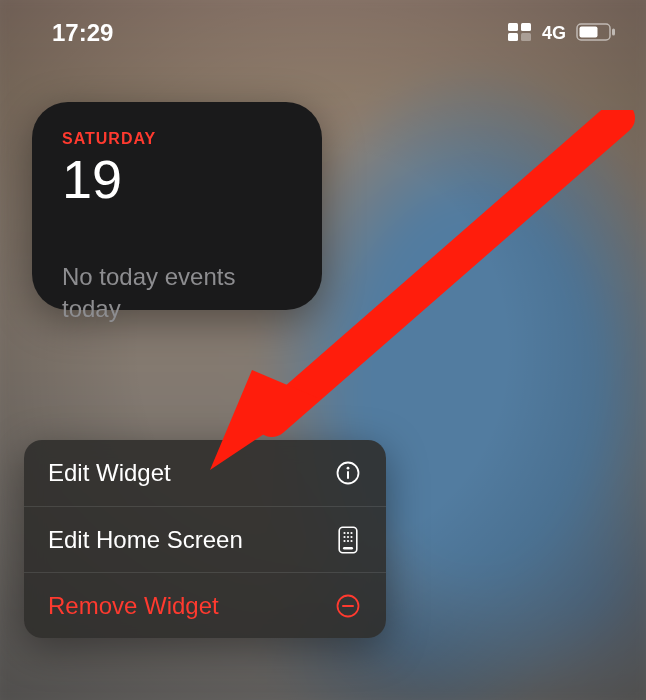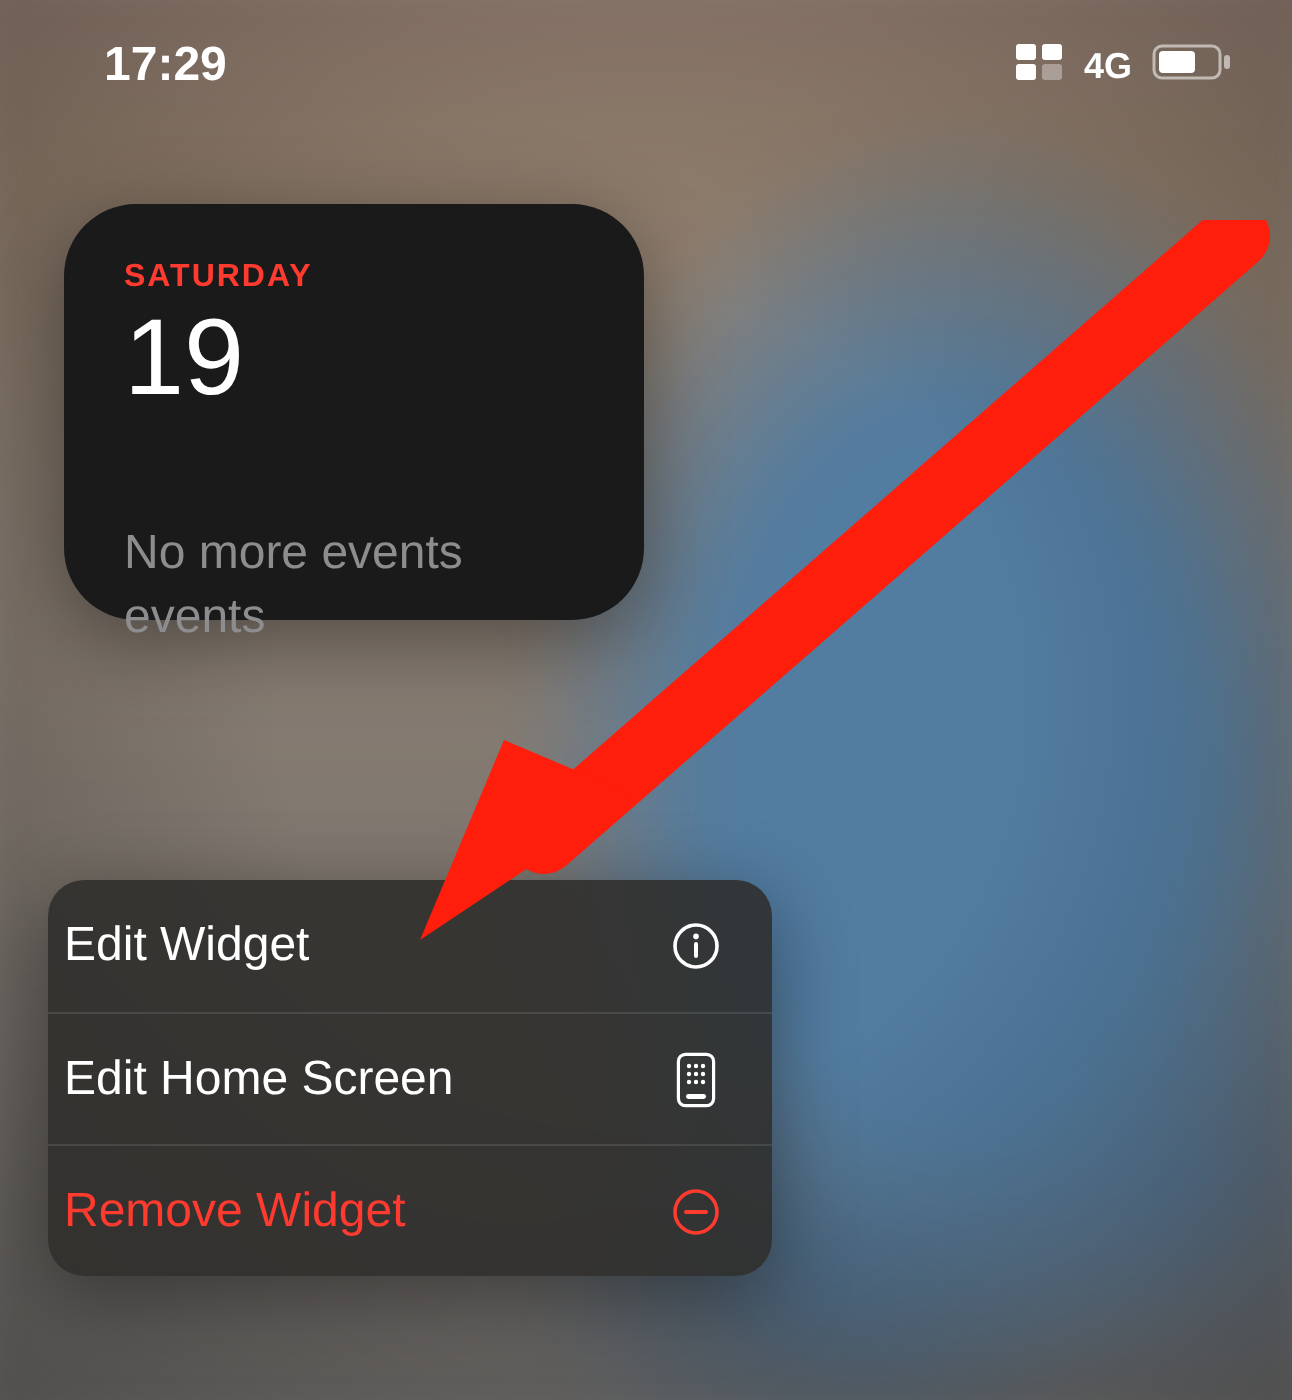--- a/index.html
+++ b/index.html
@@ -77,21 +77,21 @@
     width: 362px;
     border-radius: 18px;
     overflow: hidden;
     background: rgba(45,44,42,0.88);
     backdrop-filter: blur(10px);
     box-shadow: 0 10px 40px rgba(0,0,0,0.4);
   }
   .menu-item {
     display: flex; align-items: center; justify-content: space-between;
     height: 66px;
-    padding: 0 24px 0 8px;
+    padding: 0 24px 0 24px;
     font-size: 24px;
     font-weight: 400;
     color: #fff;
     border-top: 1px solid rgba(255,255,255,0.10);
     cursor: pointer;
   }
   .menu-item:first-child { border-top: none; }
   .menu-item.destructive { color: #ff3a2f; justify-content: space-between; }
   .menu-icon { display: flex; align-items: center; justify-content: center; width: 28px; height: 28px; }
 
@@ -124,21 +124,21 @@
         <rect x="3.5" y="3.5" width="18" height="11" rx="2" fill="#fff"></rect>
         <rect x="36" y="5.5" width="3" height="7" rx="1.5" fill="#fff" fill-opacity="0.55"></rect>
       </svg>
     </span>
   </div>
 </div>
 
 <div class="widget">
   <div class="day">SATURDAY</div>
   <div class="date">19</div>
-  <div class="events">No more events events</div>
+  <div class="events">No today events today</div>
 </div>
 
 <div class="menu">
   <div class="menu-item">
     <span>Edit Widget</span>
     <span class="menu-icon">
       <svg width="26" height="26" viewBox="0 0 26 26">
         <circle cx="13" cy="13" r="10.5" fill="none" stroke="#fff" stroke-width="1.8"></circle>
         <circle cx="13" cy="8.2" r="1.4" fill="#fff"></circle>
         <rect x="12" y="11" width="2" height="8" rx="1" fill="#fff"></rect>

